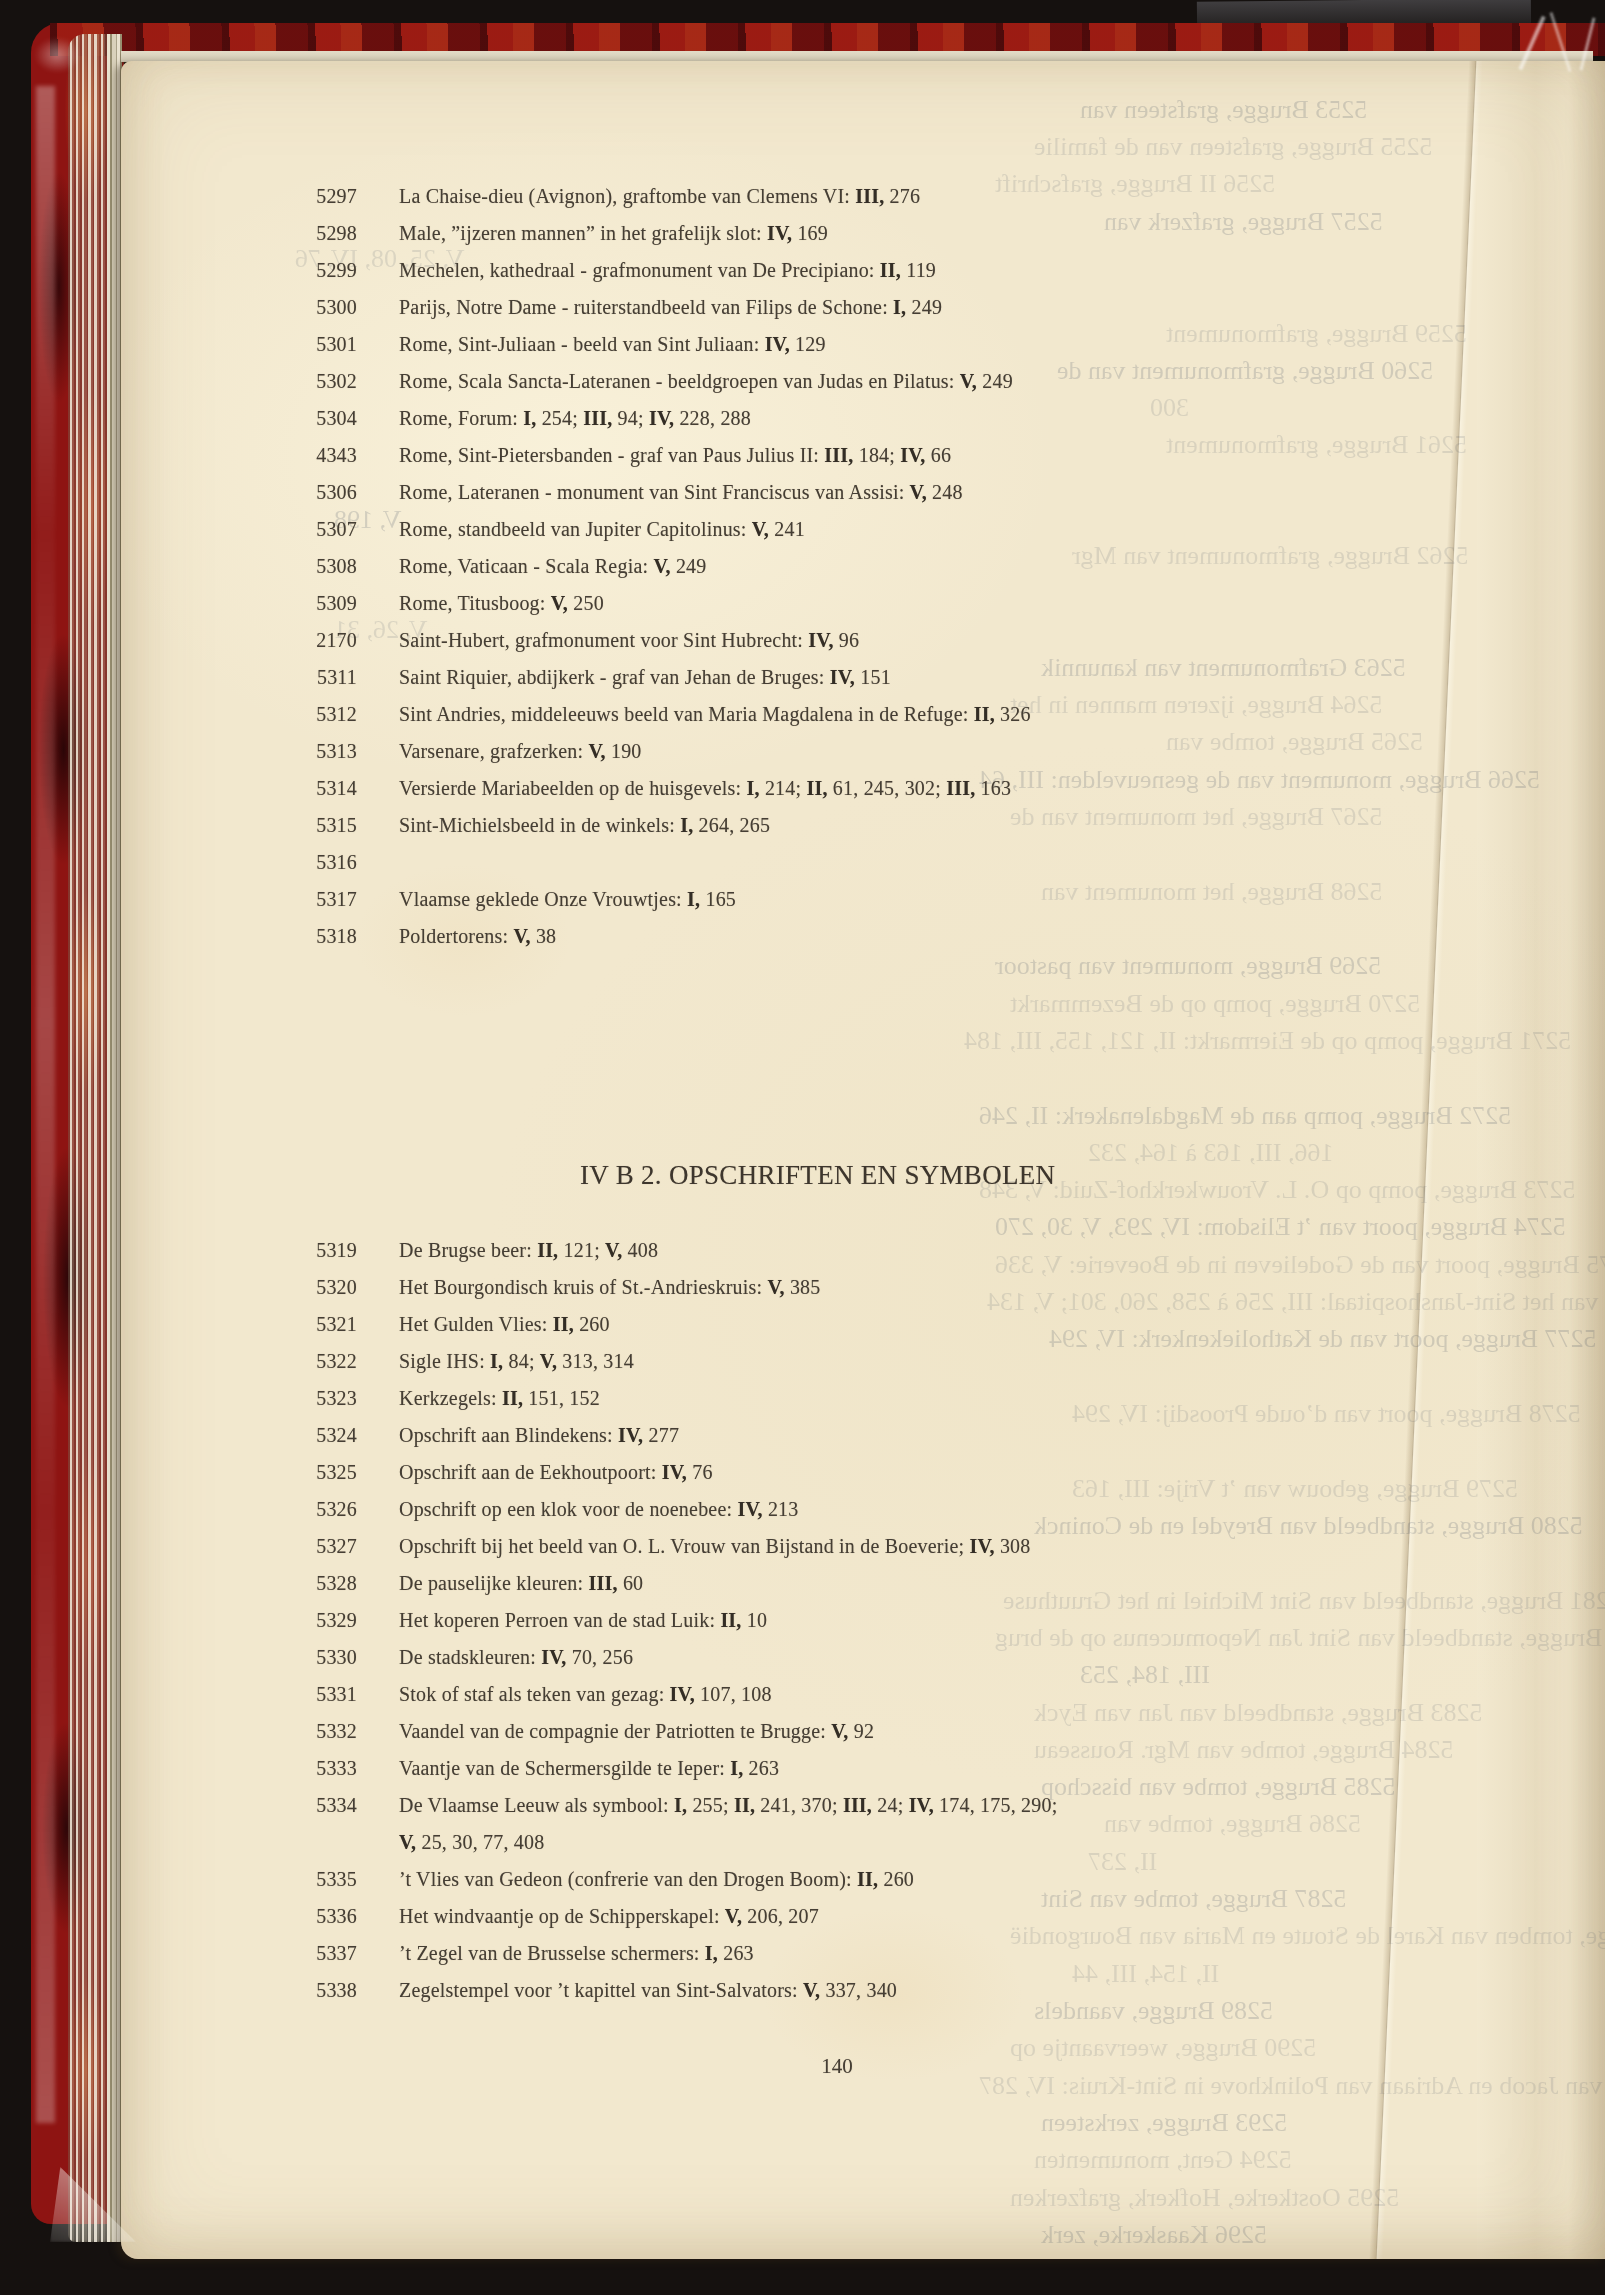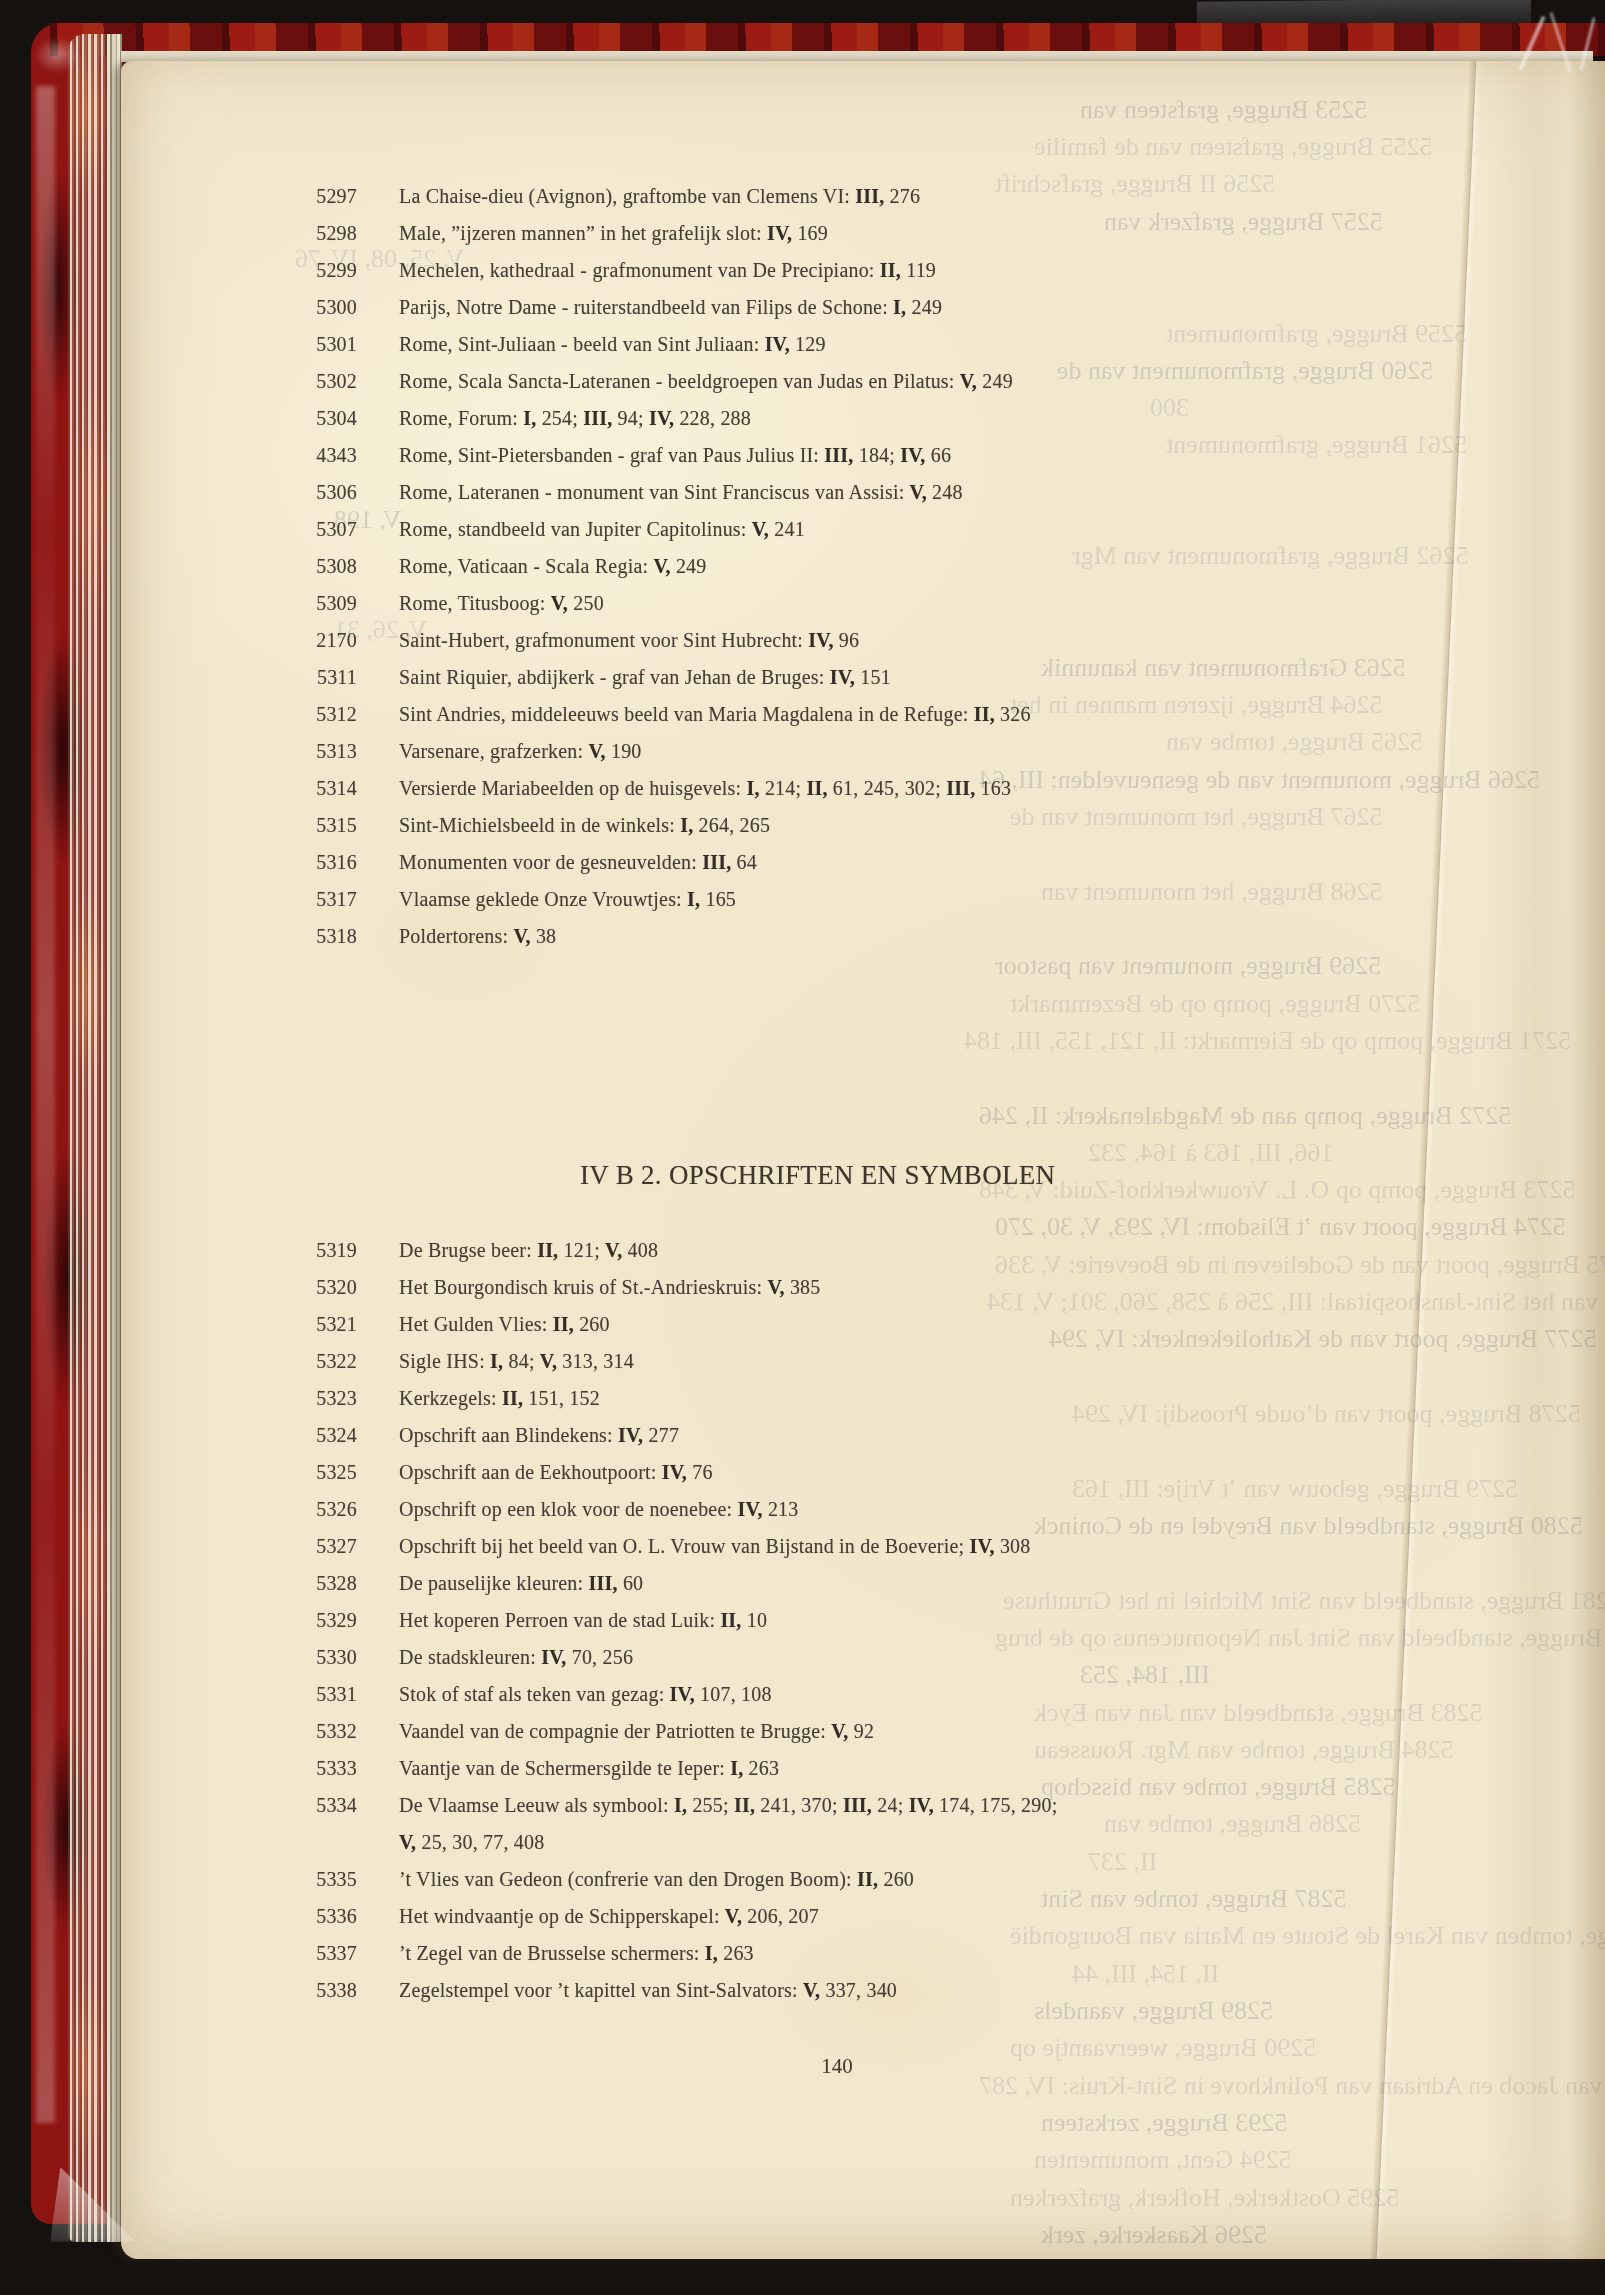--- a/index.html
+++ b/index.html
@@ -225,21 +225,20 @@
         <div class="row">
           <span class="num">5314</span>
           <span class="txt">Versierde Mariabeelden op de huisgevels: <b>I,</b> 214; <b>II,</b> 61, 245, 302; <b>III,</b> 163</span>
         </div>
         <div class="row">
           <span class="num">5315</span>
           <span class="txt">Sint-Michielsbeeld in de winkels: <b>I,</b> 264, 265</span>
         </div>
         <div class="row">
           <span class="num">5316</span>
-          <span class="txt">Monumenten voor de gesneuvelden: <b>III,</b> 64</span>
         </div>
         <div class="row">
           <span class="num">5317</span>
           <span class="txt">Vlaamse geklede Onze Vrouwtjes: <b>I,</b> 165</span>
         </div>
         <div class="row">
           <span class="num">5318</span>
           <span class="txt">Poldertorens: <b>V,</b> 38</span>
         </div>
       </div>

